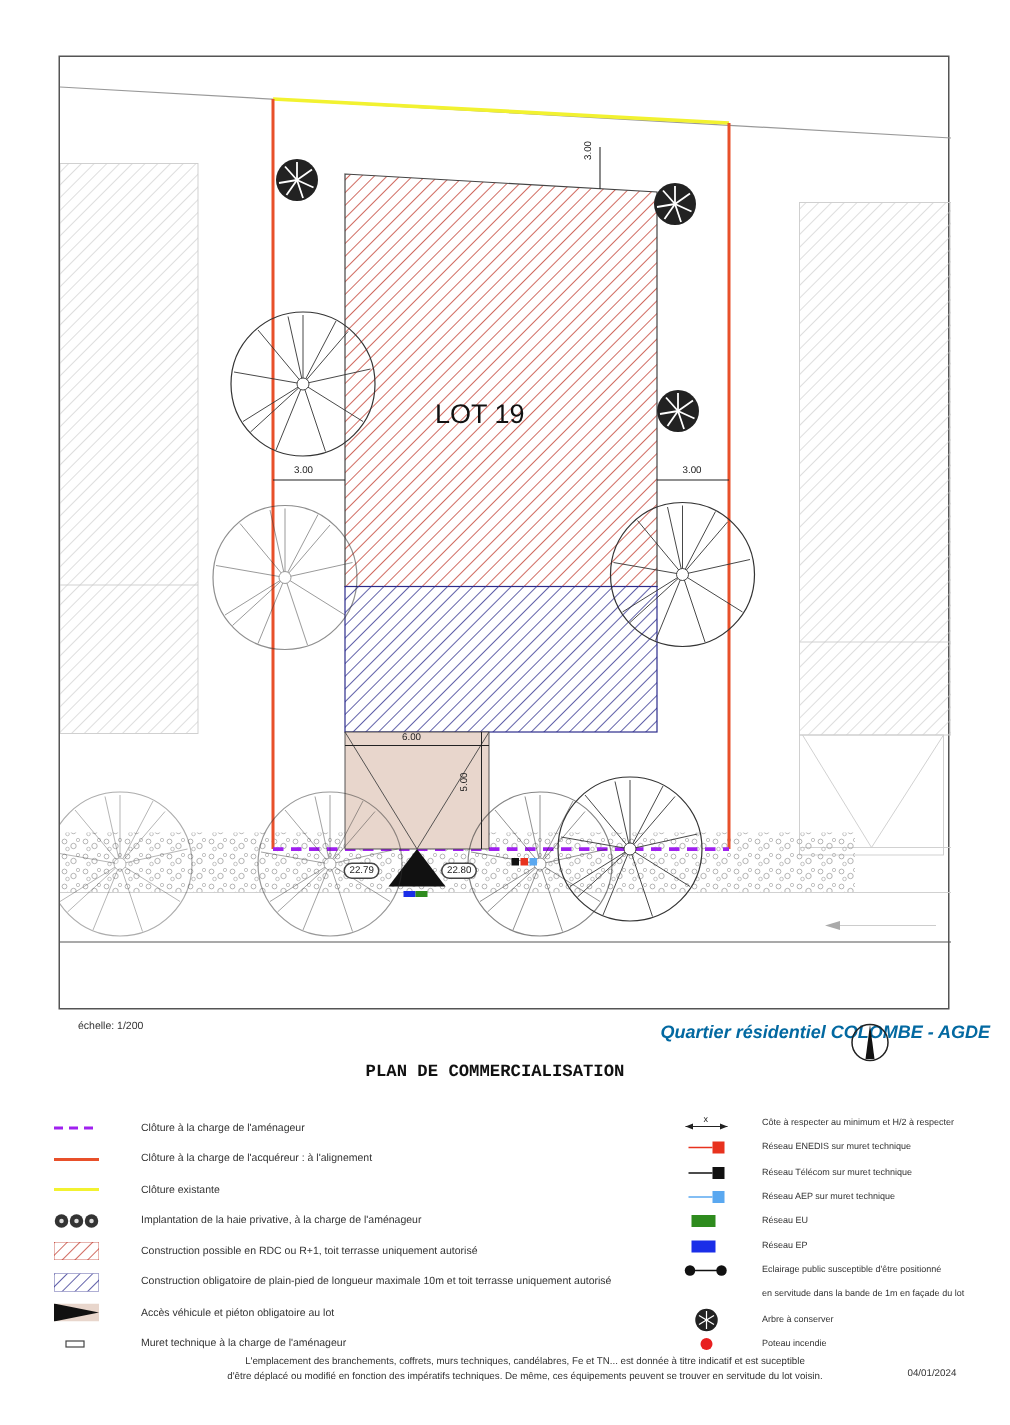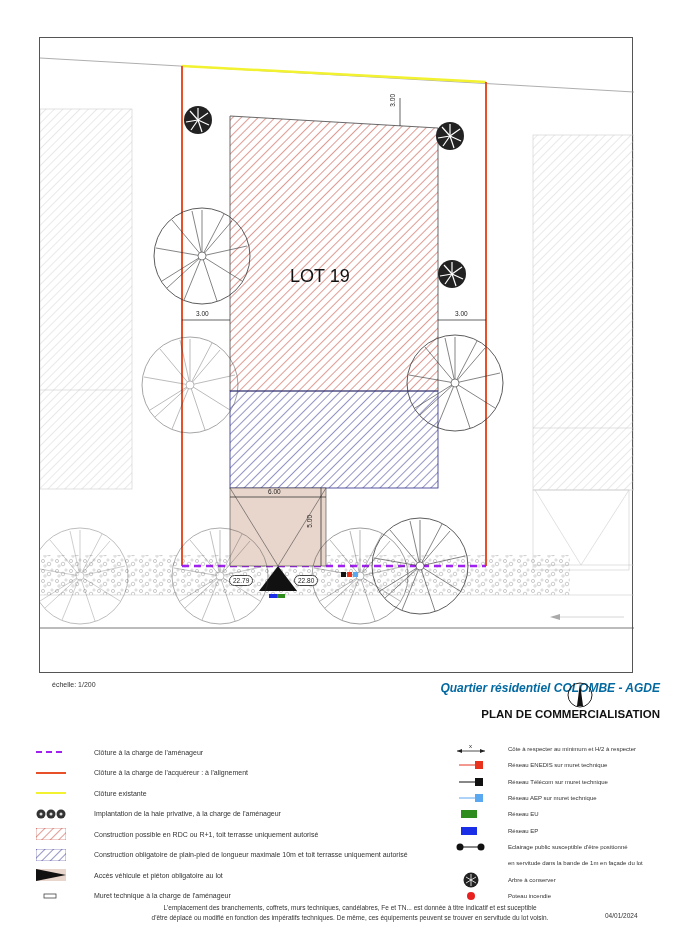--- a/index.html
+++ b/index.html
@@ -1,21 +1,21 @@
 <!DOCTYPE html>
 <html><head>
 <meta charset="utf-8">
 <style>
   html,body{margin:0;padding:0;background:#fff;}
   body{width:673px;height:950px;position:relative;overflow:hidden;font-family:"Liberation Sans",sans-serif;color:#222;}
   .plan{position:absolute;left:39px;top:37px;width:594px;height:636px;border:1px solid #555;box-sizing:border-box;}
   svg.plan-svg{position:absolute;left:0;top:0;}
   .scale{position:absolute;left:52px;top:681px;font-size:7px;color:#333;}
   .title1{position:absolute;left:0;width:660px;top:681px;text-align:right;font-size:12px;font-weight:bold;font-style:italic;color:#0369a1;}
-  .title2{position:absolute;left:0;width:660px;top:708px;text-align:right;font-size:11.5px;font-weight:bold;color:#111;}
+  .title2{position:absolute;left:0;width:660px;top:708px;text-align:center;font-size:11.5px;font-weight:bold;color:#111;font-family:Liberation Mono, monospace;}
   .north{position:absolute;left:567px;top:680px;}
   .legend-left{position:absolute;left:36px;top:742px;width:410px;}
   .legend-right{position:absolute;left:450px;top:741px;width:223px;}
   .lg-row{position:relative;height:20.5px;display:flex;align-items:center;}
   .lg-sym{width:40px;height:16px;display:flex;align-items:center;justify-content:flex-start;}
   .lg-text{font-size:7px;color:#333;margin-left:18px;white-space:nowrap;}
   .lr-row{position:relative;height:16.3px;display:flex;align-items:center;}
   .lr-sym{width:42px;height:12px;display:flex;align-items:center;justify-content:center;}
   .lr-text{font-size:6px;color:#333;margin-left:16px;white-space:nowrap;}
   .footnote{position:absolute;left:80px;width:540px;top:903px;font-size:6.5px;color:#333;text-align:center;line-height:10px;}

